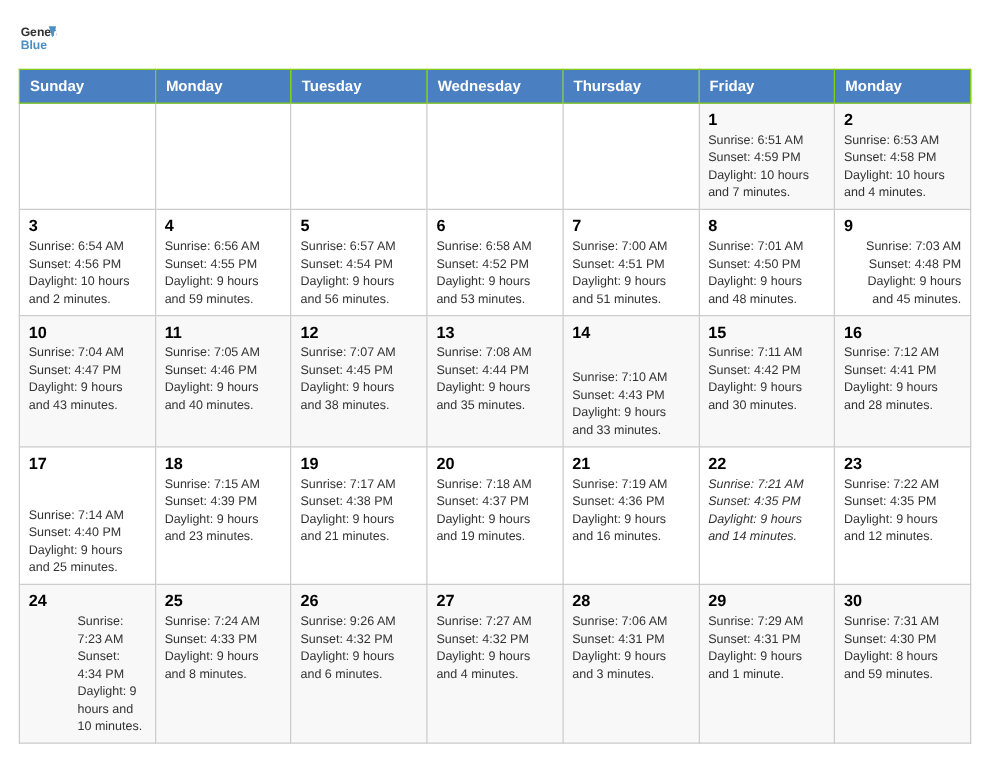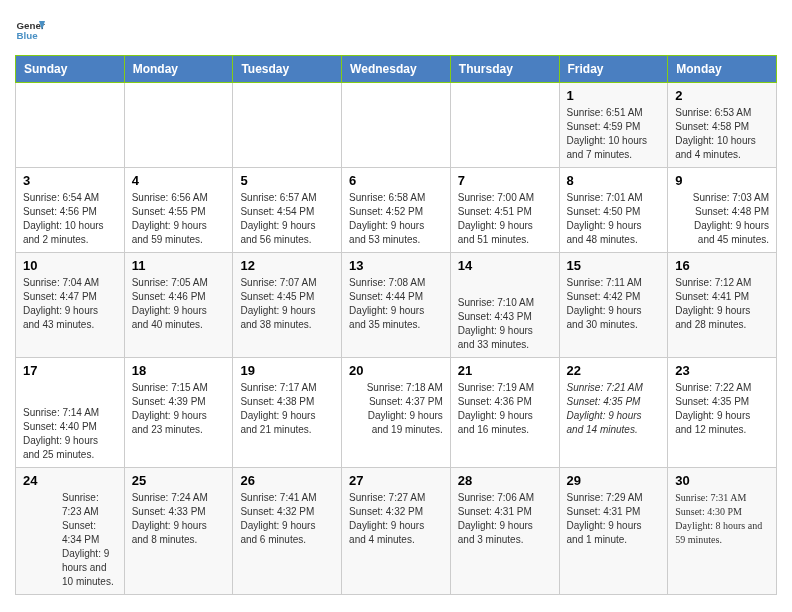--- a/index.html
+++ b/index.html
@@ -228,21 +228,21 @@
 Daylight: 9 hours and 23 minutes.</div>
         </td>
         <td>
           <span class="day-number">19</span>
           <div class="day-info" style="white-space: pre-line;">Sunrise: 7:17 AM
 Sunset: 4:38 PM
 Daylight: 9 hours and 21 minutes.</div>
         </td>
         <td>
           <span class="day-number">20</span>
-          <div class="day-info" style="white-space: pre-line; text-align: right;">Sunrise: 7:18 AM
+          <div class="day-info" style="white-space: pre-line;">Sunrise: 7:18 AM
 Sunset: 4:37 PM
 Daylight: 9 hours and 19 minutes.</div>
         </td>
         <td>
           <span class="day-number">21</span>
           <div class="day-info" style="white-space: pre-line;">Sunrise: 7:19 AM
 Sunset: 4:36 PM
 Daylight: 9 hours and 16 minutes.</div>
         </td>
         <td>
@@ -266,21 +266,21 @@
 Daylight: 9 hours and 10 minutes.</div>
         </td>
         <td>
           <span class="day-number">25</span>
           <div class="day-info" style="white-space: pre-line;">Sunrise: 7:24 AM
 Sunset: 4:33 PM
 Daylight: 9 hours and 8 minutes.</div>
         </td>
         <td>
           <span class="day-number">26</span>
-          <div class="day-info" style="white-space: pre-line;">Sunrise: 7:41 AM
+          <div class="day-info" style="white-space: pre-line;">Sunrise: 9:26 AM
 Sunset: 4:32 PM
 Daylight: 9 hours and 6 minutes.</div>
         </td>
         <td>
           <span class="day-number">27</span>
           <div class="day-info" style="white-space: pre-line;">Sunrise: 7:27 AM
 Sunset: 4:32 PM
 Daylight: 9 hours and 4 minutes.</div>
         </td>
         <td>
@@ -290,19 +290,19 @@
 Daylight: 9 hours and 3 minutes.</div>
         </td>
         <td>
           <span class="day-number">29</span>
           <div class="day-info" style="white-space: pre-line;">Sunrise: 7:29 AM
 Sunset: 4:31 PM
 Daylight: 9 hours and 1 minute.</div>
         </td>
         <td>
           <span class="day-number">30</span>
-          <div class="day-info" style="white-space: pre-line; font-family: Liberation Serif, serif;">Sunrise: 7:31 AM
+          <div class="day-info" style="white-space: pre-line;">Sunrise: 7:31 AM
 Sunset: 4:30 PM
 Daylight: 8 hours and 59 minutes.</div>
         </td>
       </tr>
     </tbody>
 </table>
 
 </body></html>

